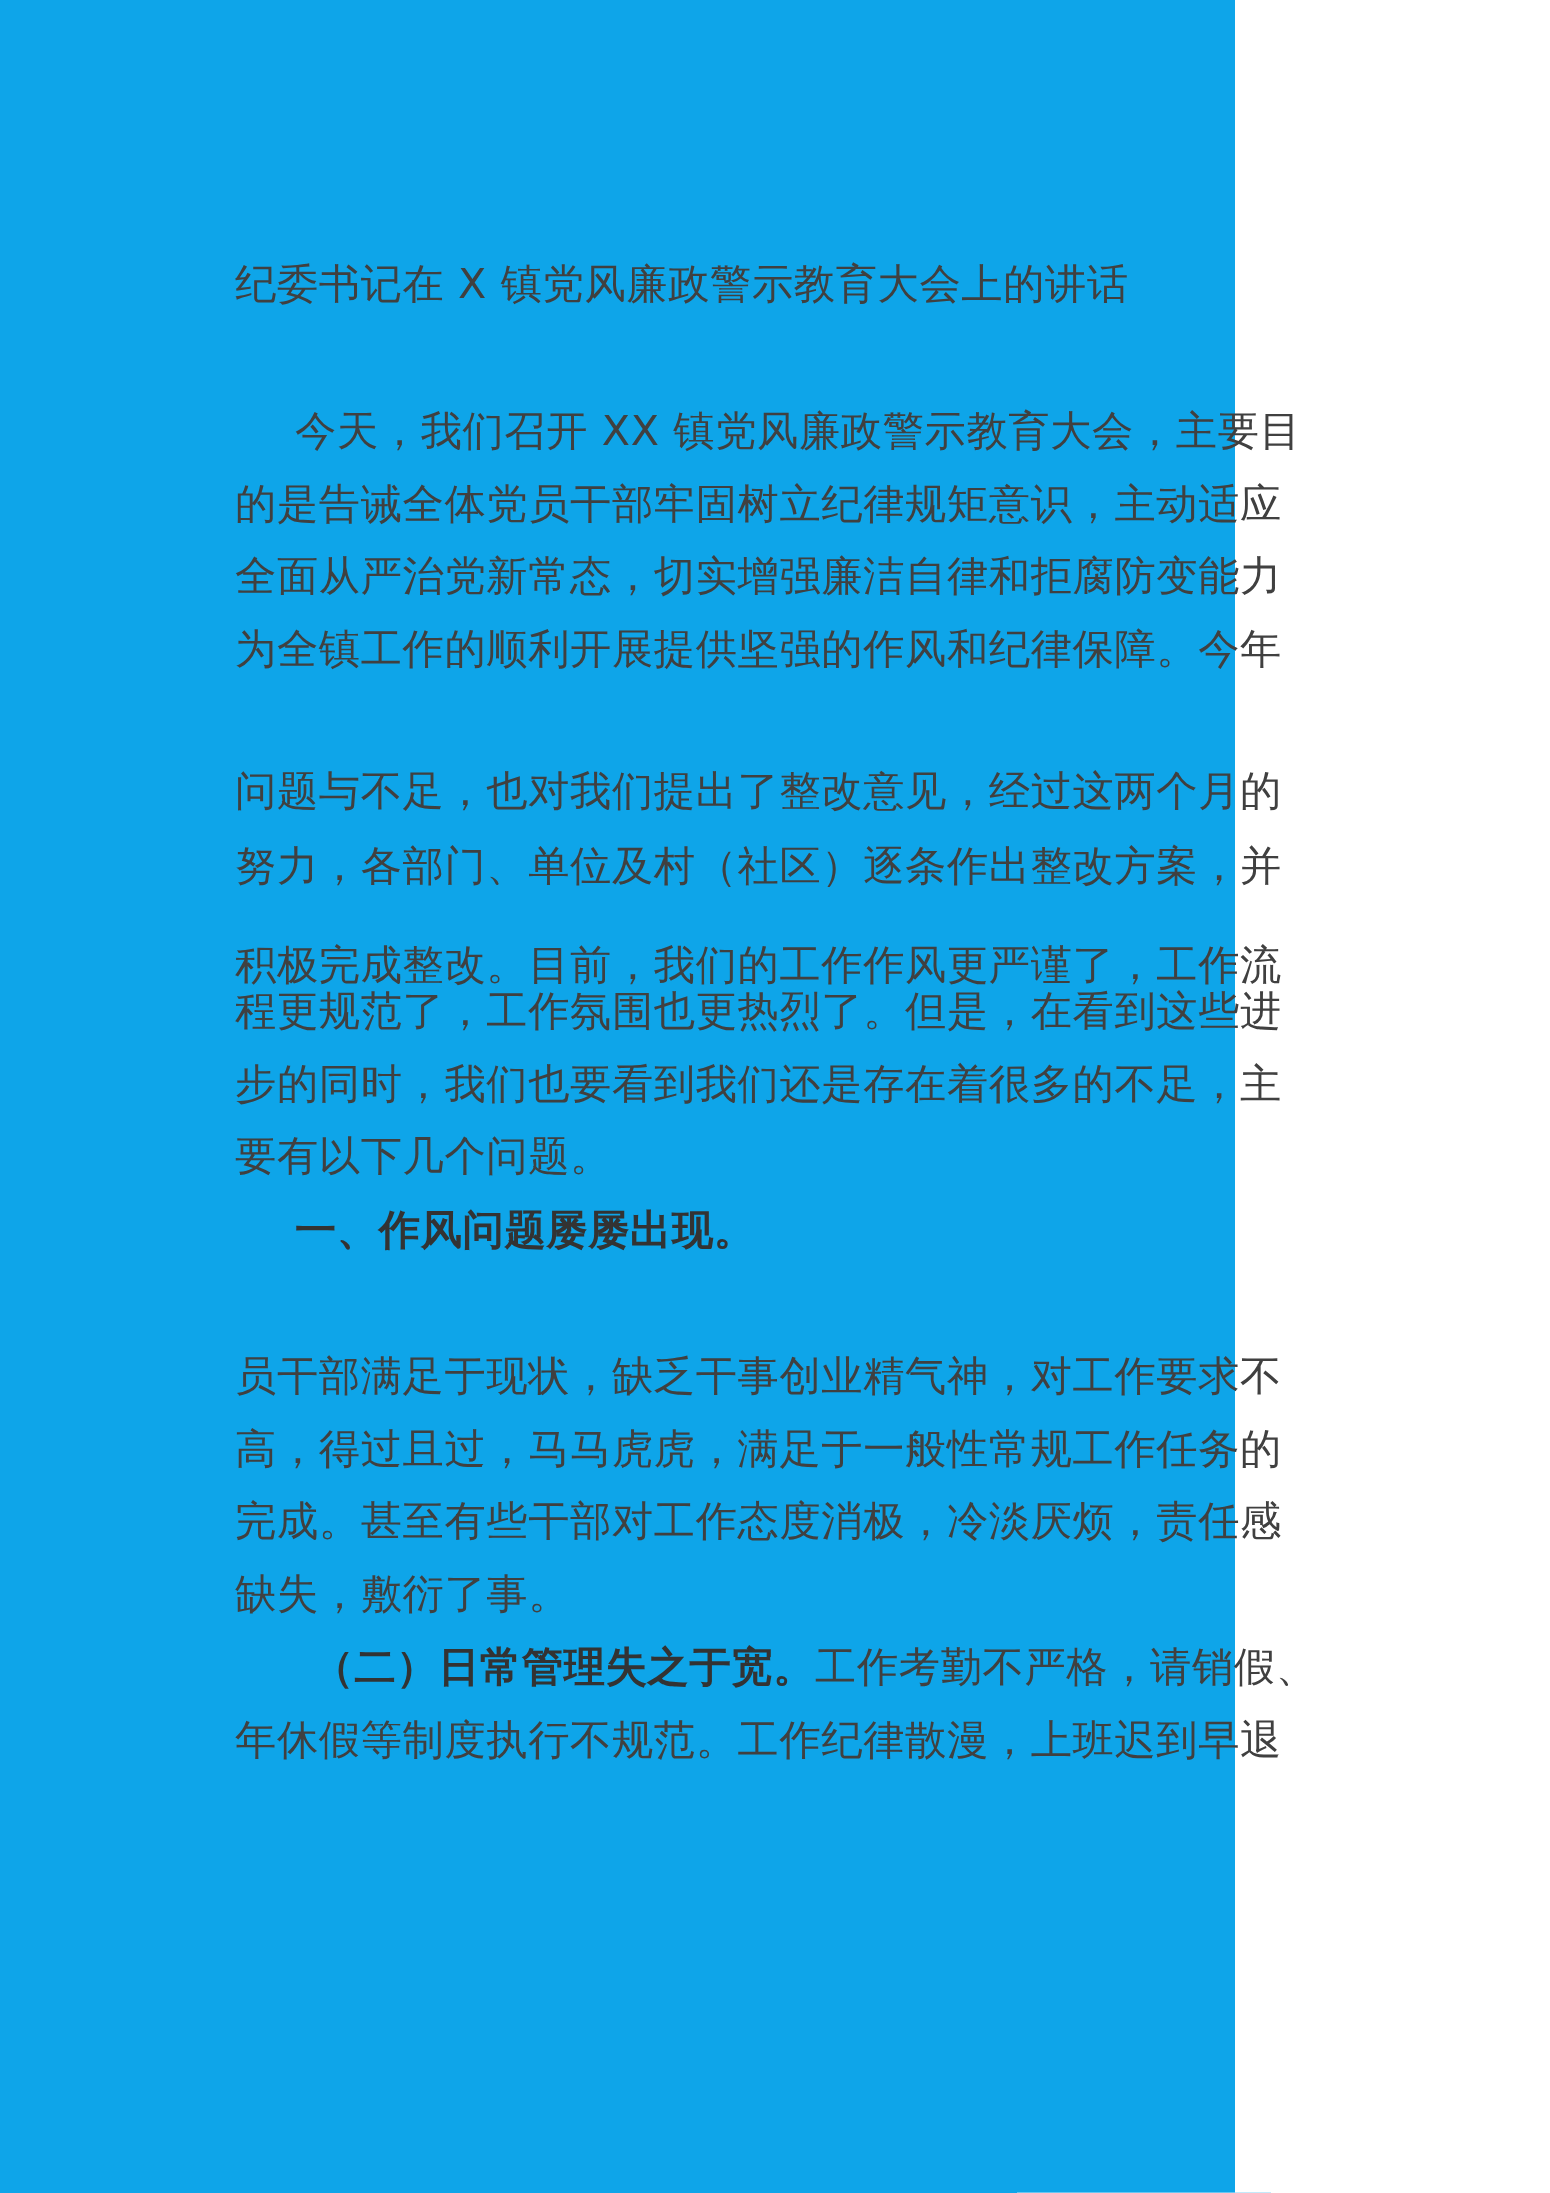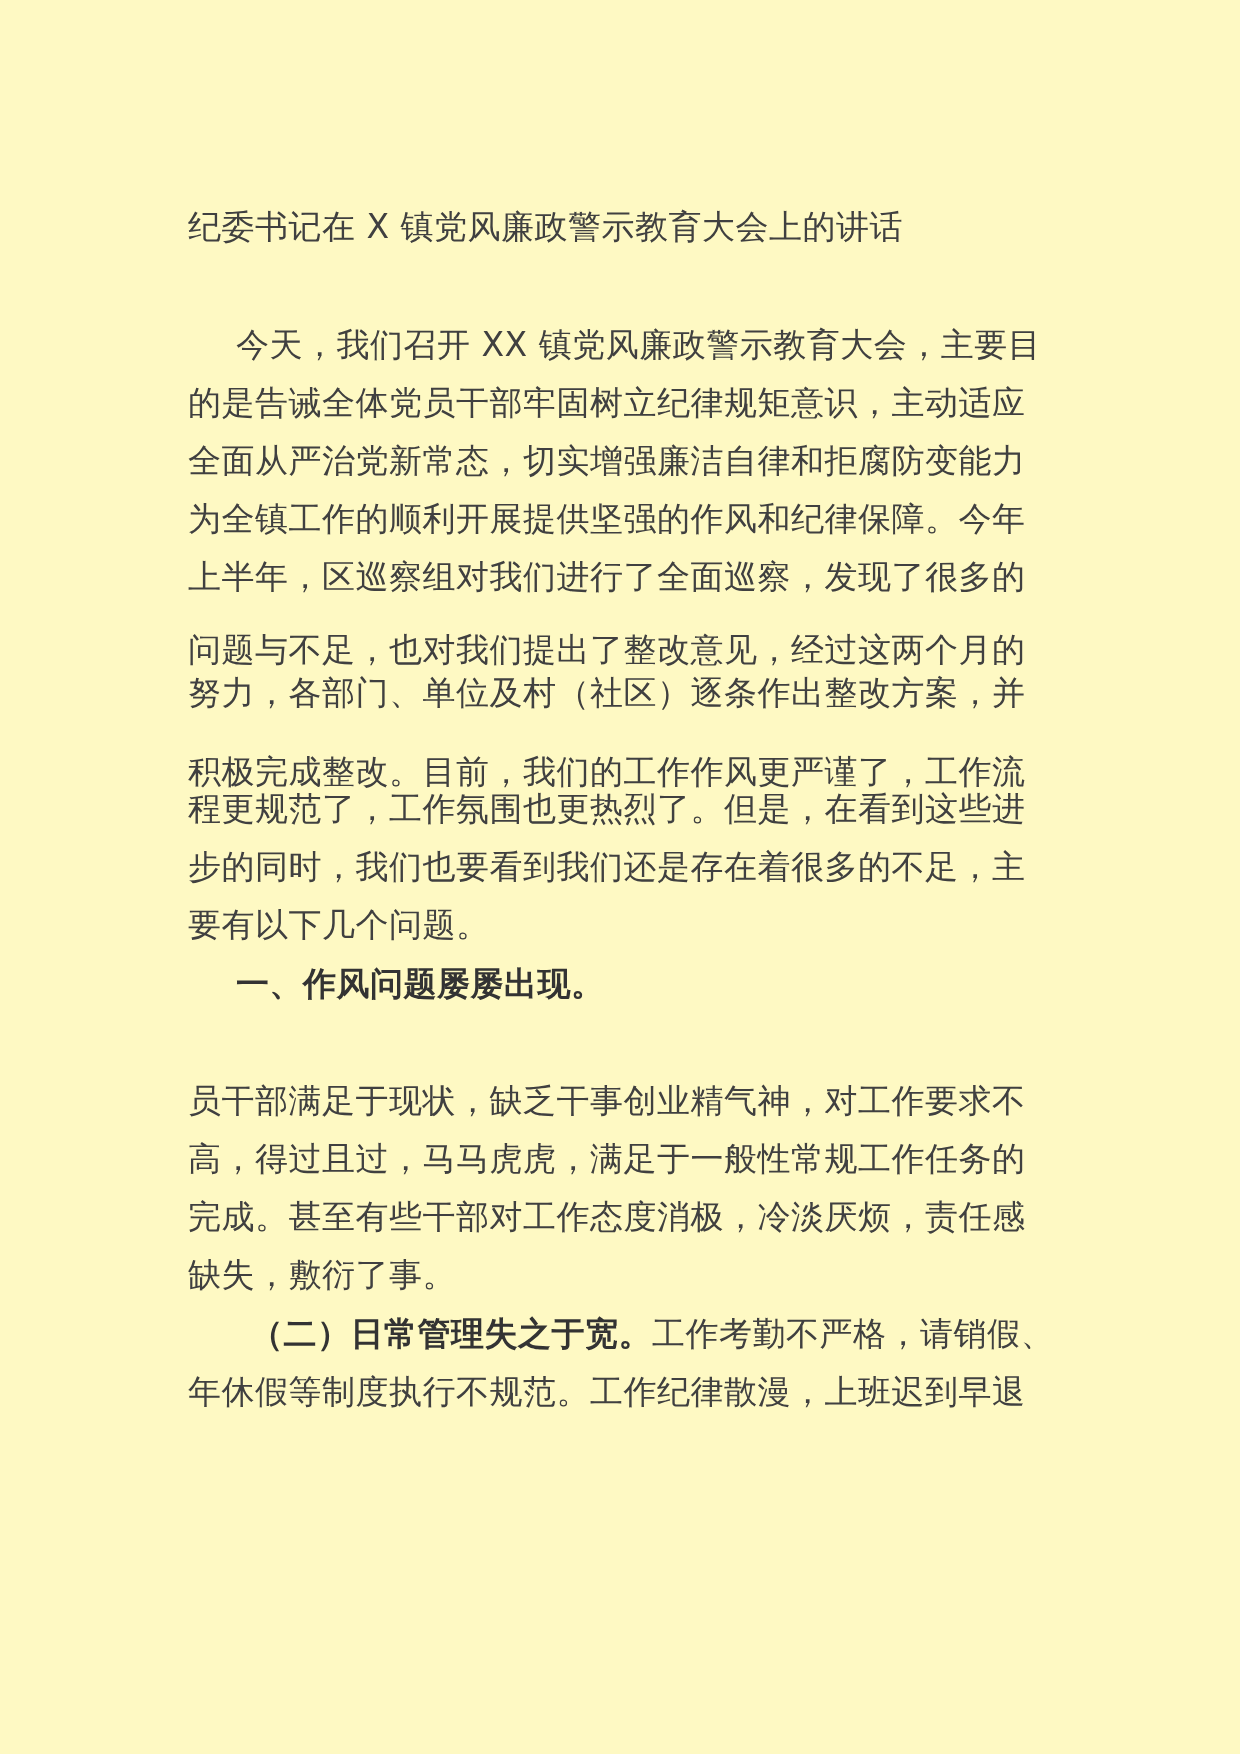--- a/index.html
+++ b/index.html
@@ -11,23 +11,23 @@
     width: 1240px;
     height: 1754px;
     position: relative;
     overflow: hidden;
     font-family: "DejaVu Sans", "Liberation Sans", sans-serif;
     color: #404040;
   }
   .page {
     position: absolute;
     left: 0; top: 0;
-    width: 1240px;
+    width: 988px;
     height: 1754px;
-    background: #fef9c3;
+    background: #0ea5e9;
   }
   .line {
     position: absolute;
     left: 188px;
     width: 870px;
     font-size: 33px;
     line-height: 40px;
     white-space: nowrap;
     letter-spacing: 0.5px;
   }
@@ -41,22 +41,21 @@
 
 <div class="page">
 
   <div class="line title" style="top:207px;">纪委书记在 X 镇党风廉政警示教育大会上的讲话</div>
 
 
   <div class="line indent" style="top:325px;">今天，我们召开 XX 镇党风廉政警示教育大会，主要目</div>
   <div class="line" style="top:383px;">的是告诫全体党员干部牢固树立纪律规矩意识，主动适应</div>
   <div class="line" style="top:441px;">全面从严治党新常态，切实增强廉洁自律和拒腐防变能力</div>
   <div class="line" style="top:499px;">为全镇工作的顺利开展提供坚强的作风和纪律保障。今年</div>
-  <div class="line" style="top:557px;">上半年，区巡察组对我们进行了全面巡察，发现了很多的</div>
-  <div class="line" style="top:630px;">问题与不足，也对我们提出了整改意见，经过这两个月的</div>
+  <div class="line" style="top:613px;">问题与不足，也对我们提出了整改意见，经过这两个月的</div>
   <div class="line" style="top:673px;">努力，各部门、单位及村（社区）逐条作出整改方案，并</div>
   <div class="line" style="top:752px;">积极完成整改。目前，我们的工作作风更严谨了，工作流</div>
   <div class="line" style="top:789px;">程更规范了，工作氛围也更热烈了。但是，在看到这些进</div>
   <div class="line" style="top:905px;">要有以下几个问题。</div>
   <div class="line" style="top:847px;">步的同时，我们也要看到我们还是存在着很多的不足，主</div>
 
   <div class="line indent bold" style="top:964px;">一、作风问题屡屡出现。</div>
 
   <div class="line" style="top:1081px;">员干部满足于现状，缺乏干事创业精气神，对工作要求不</div>
   <div class="line" style="top:1139px;">高，得过且过，马马虎虎，满足于一般性常规工作任务的</div>

